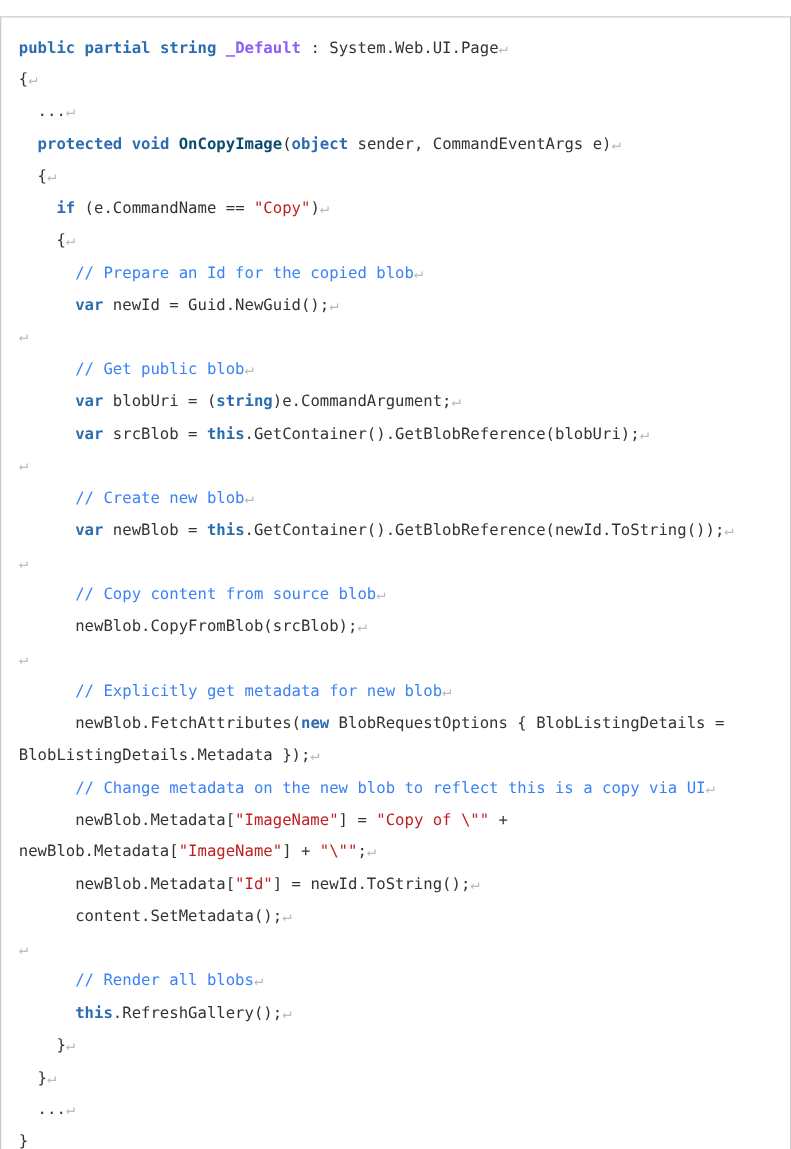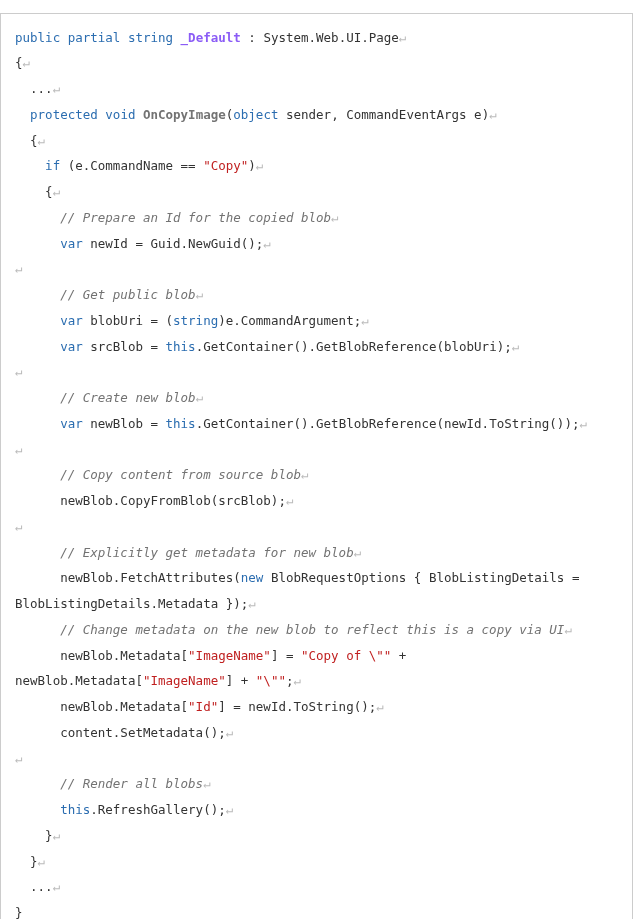--- a/index.html
+++ b/index.html
@@ -13,25 +13,25 @@
     border: 1px solid #cccccc;
     background: #ffffff;
     padding: 12px 14px;
     font-family: Consolas, "Courier New", monospace;
     font-size: 12.5px;
     line-height: 1.9;
     color: #333333;
     white-space: pre-wrap;
     word-wrap: break-word;
   }
-  .kw { color: #2b6db0; font-weight: normal; }   
+  .kw { color: #2b6db0; font-weight: bold; }   
   .cls { color: #8b5cf6; font-weight: bold; }  
-  .mn { color: #737373; font-weight: bold; }   
+  .mn { color: #0c4a6e; font-weight: bold; }   
   .str { color: #c02020; }                     
-  .cm { color: #737373; font-style: italic; }  
+  .cm { color: #3b82f6; }  
   .nl { color: #bbbbbb; }                      
 </style>
 </head>
 <body>
 
 <pre class="code-box"><code id="code-target"><span class="kw">public</span><span> </span><span class="kw">partial</span><span> </span><span class="kw">string</span><span> </span><span class="cls">_Default</span><span> : System.Web.UI.Page</span><span class="nl">↵</span>
 <span>{</span><span class="nl">↵</span>
 <span>  ...</span><span class="nl">↵</span>
 <span>  </span><span class="kw">protected</span><span> </span><span class="kw">void</span><span> </span><span class="mn">OnCopyImage</span><span>(</span><span class="kw">object</span><span> sender, CommandEventArgs e)</span><span class="nl">↵</span>
 <span>  {</span><span class="nl">↵</span>

